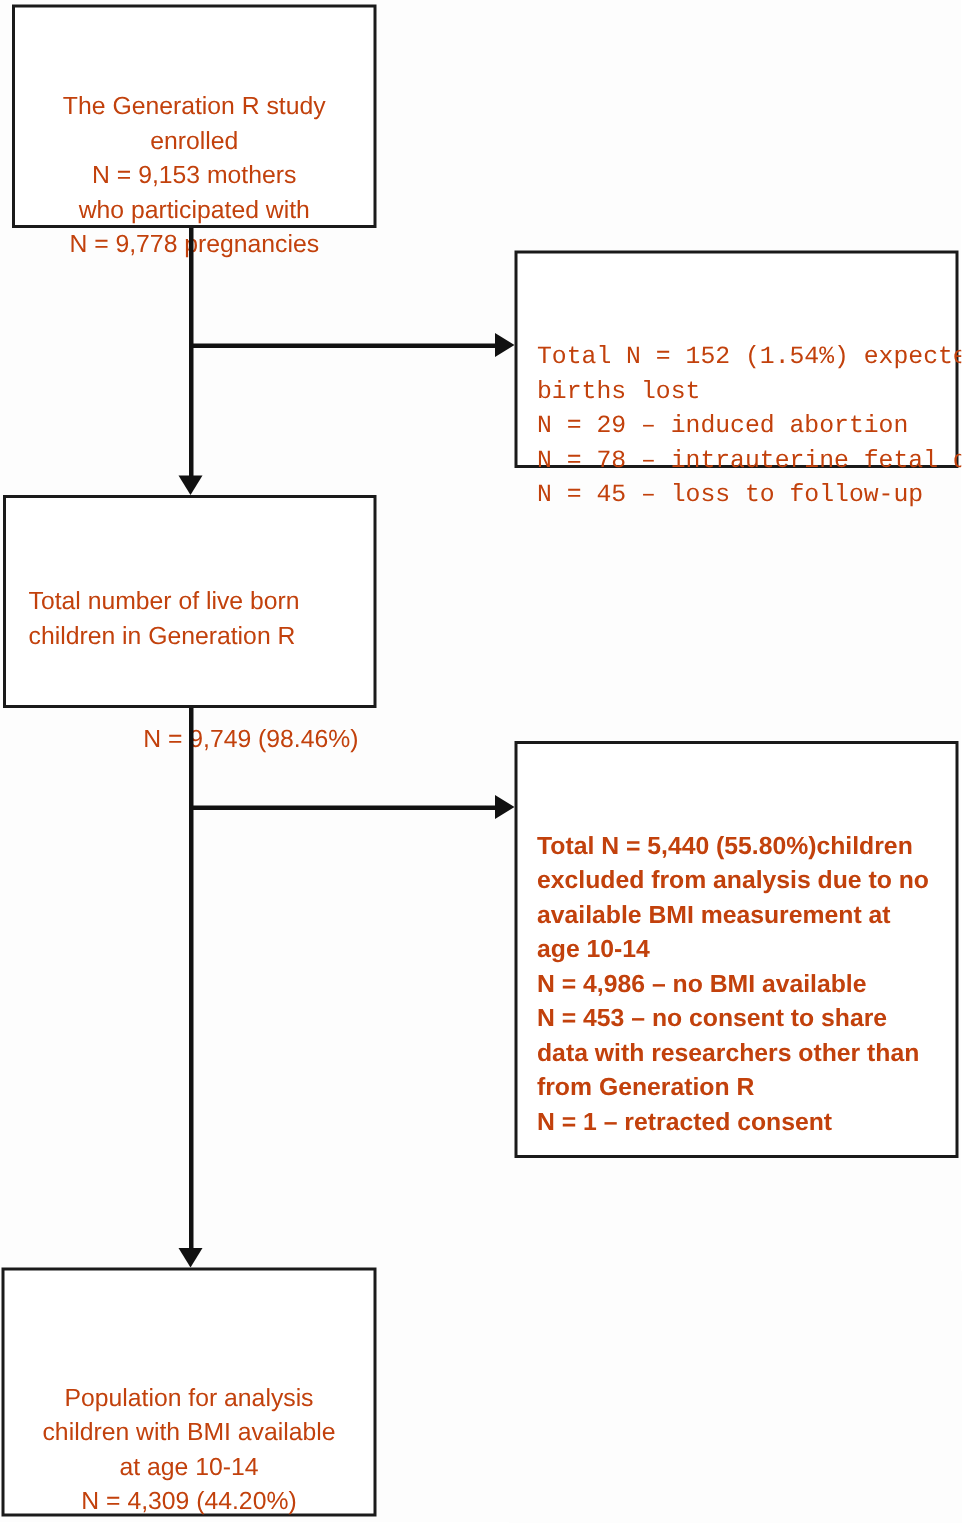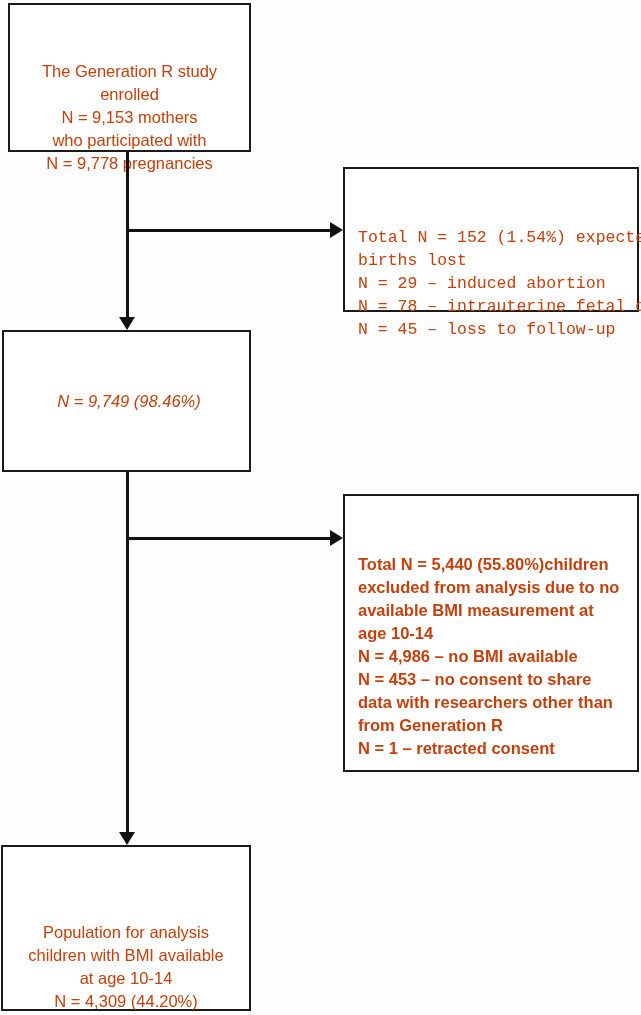--- a/index.html
+++ b/index.html
@@ -19,21 +19,21 @@
   .box {
     position: absolute;
     box-sizing: border-box;
     border: 2px solid #1a1a1a;
     background: #ffffff;
     font-size: 16.5px;
     line-height: 23px;
     white-space: pre;
   }
   .txt { white-space: pre; }
-  .center { text-align: center; font-style: italic; }
+  .center { text-align: right; }
 
   
   #box-enrolled   { left: 8px;   top: 3px;   width: 243px; height: 149px; padding-top: 9px;  text-align: center; }
   #box-births-lost{ left: 343px; top: 167px; width: 296px; height: 145px; padding: 11px 8px 0 13px; font-family: Liberation Mono, monospace; }
   #box-live-born  { left: 2px;   top: 330px; width: 249px; height: 142px; padding: 12px 10px 0 15px; }
   #box-excluded   { left: 343px; top: 494px; width: 296px; height: 278px; padding: 11px 8px 0 13px; font-weight: bold; }
   #box-population { left: 1px;   top: 845px; width: 250px; height: 166px; padding-top: 28px; text-align: center; }
 
   
   .shaft {
@@ -85,20 +85,22 @@
 
   <div class="box" id="box-births-lost">
     <div class="txt">Total N = 152 (1.54%) expected
 births lost
 N = 29 – induced abortion
 N = 78 – intrauterine fetal demise
 N = 45 – loss to follow-up</div>
   </div>
 
   <div class="box" id="box-live-born">
+    <div class="txt">Total number of live born
+children in Generation R</div>
     <div class="txt center">N = 9,749 (98.46%)</div>
   </div>
 
   <div class="shaft" id="arrow-down-2-shaft"></div>
   <div class="head-down" id="arrow-down-2-head"></div>
   <div class="shaft" id="arrow-right-2-shaft"></div>
   <div class="head-right" id="arrow-right-2-head"></div>
 
   <div class="box" id="box-excluded">
     <div class="txt">Total N = 5,440 (55.80%)children

